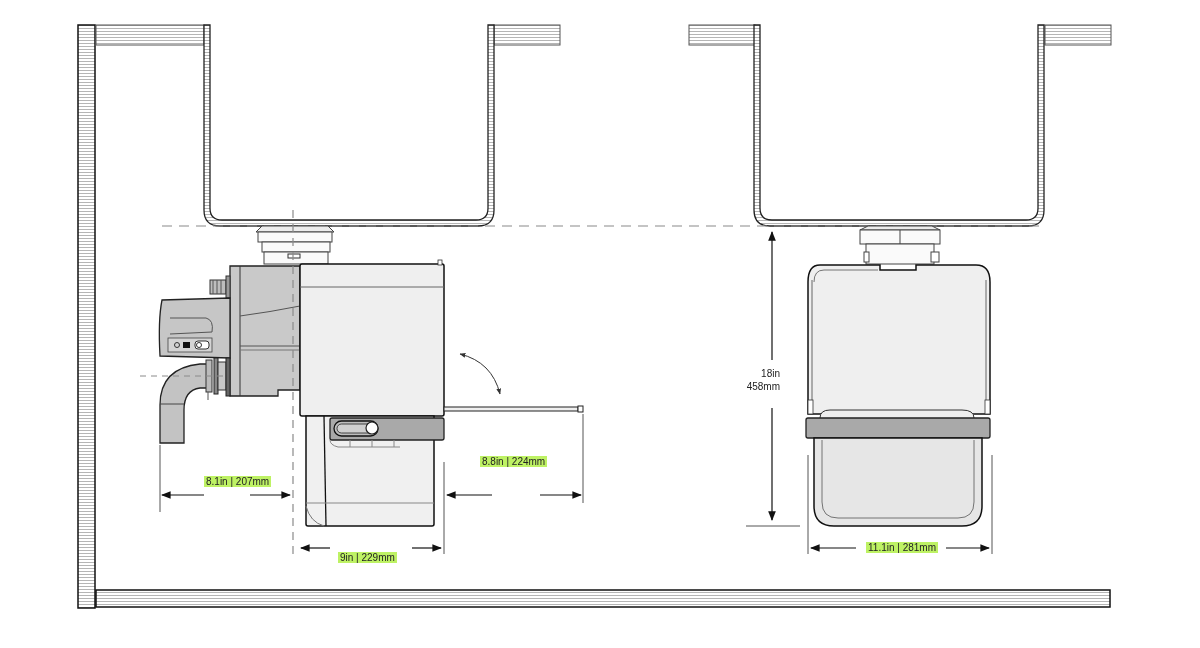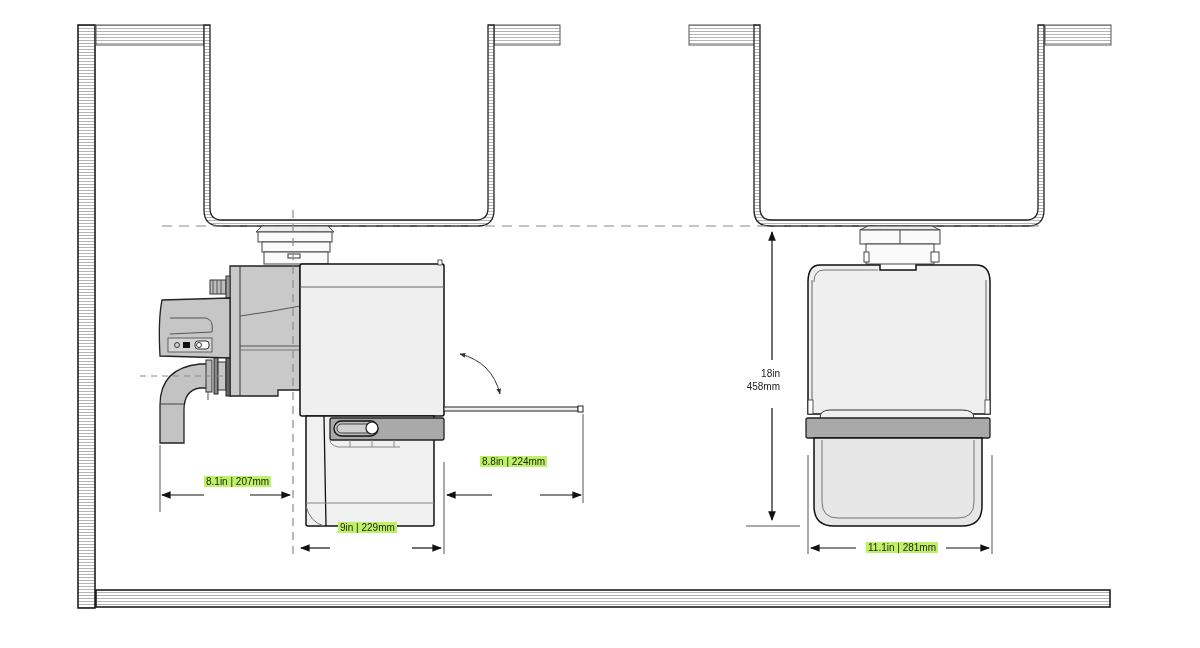--- a/index.html
+++ b/index.html
@@ -171,18 +171,18 @@
 
     <line x1="808" y1="455" x2="808" y2="554" stroke="#555" stroke-width="1"></line>
     <line x1="992" y1="455" x2="992" y2="554" stroke="#555" stroke-width="1"></line>
     <line x1="811" y1="548" x2="856" y2="548" stroke="#111" stroke-width="1.2" marker-start="url(#arr)"></line>
     <line x1="946" y1="548" x2="989" y2="548" stroke="#111" stroke-width="1.2" marker-end="url(#arr)"></line>
   </g>
 </svg>
 
 <div class="lbl" style="left:204px; top:476px;">8.1in | 207mm</div>
 <div class="lbl" style="left:480px; top:456px;">8.8in | 224mm</div>
-<div class="lbl" style="left:338px; top:522px;">9in | 229mm</div>
+<div class="lbl" style="left:338px; top:552px;">9in | 229mm</div>
 <div class="lbl v" style="left:734px; top:367px; width:44px;">
   <div>18in</div>
   <div>458mm</div>
 </div>
 <div class="lbl" style="left:866px; top:542px;">11.1in | 281mm</div>
 
 </body></html>

